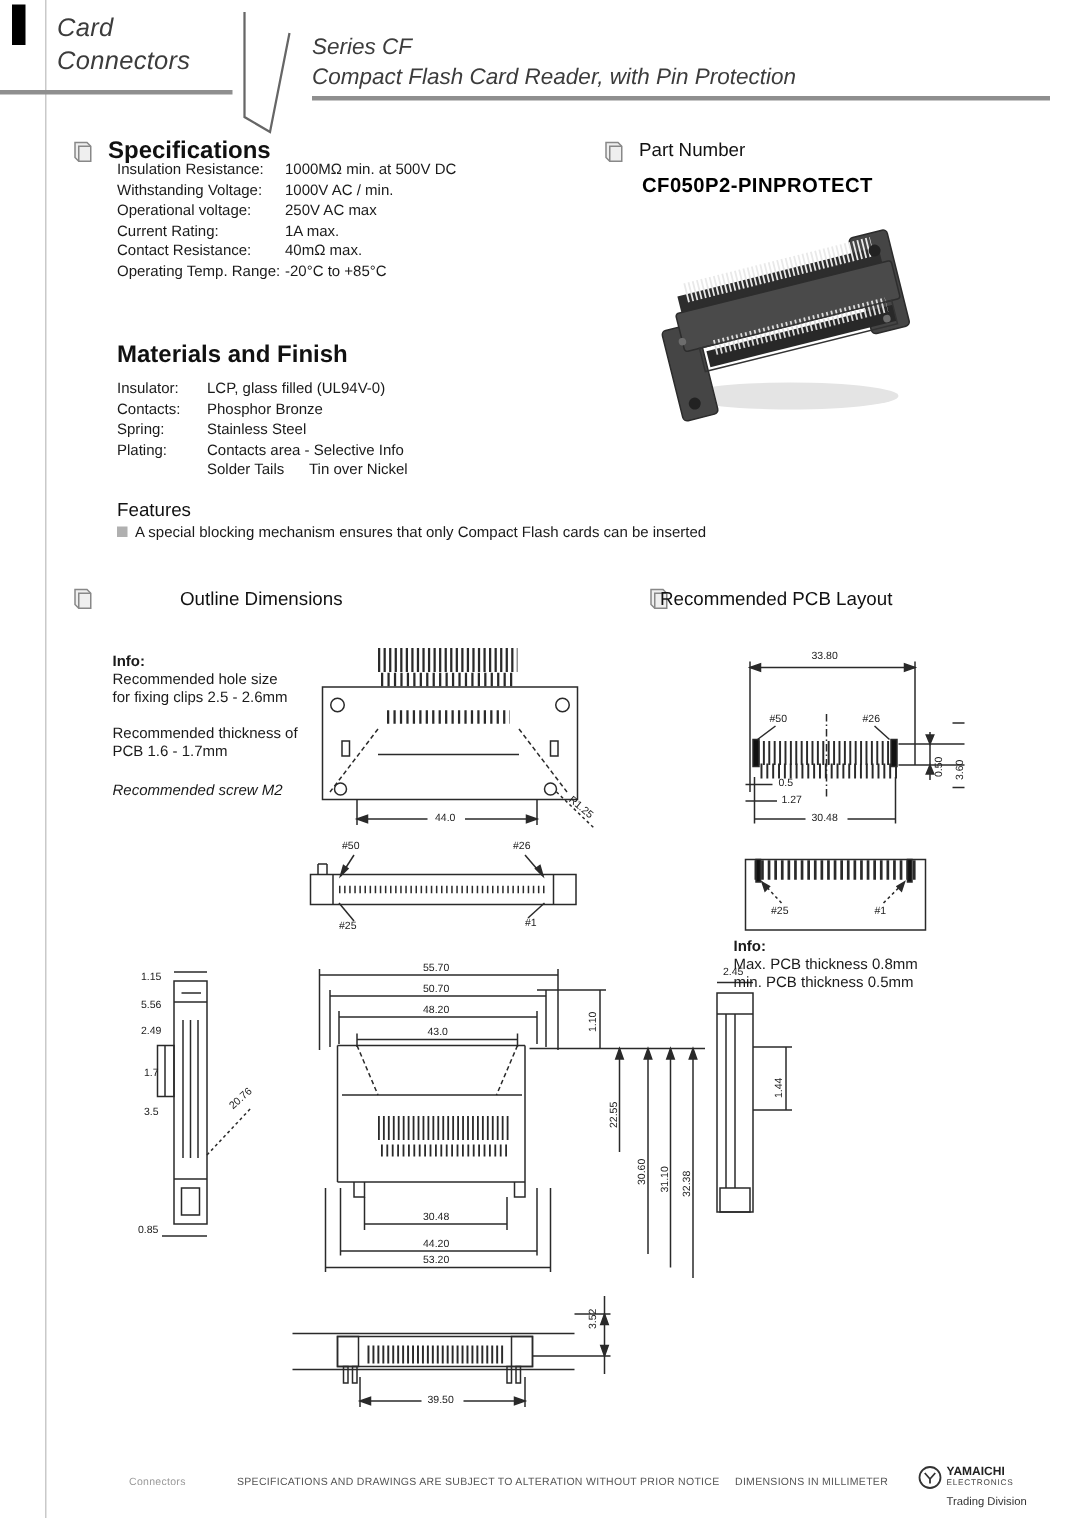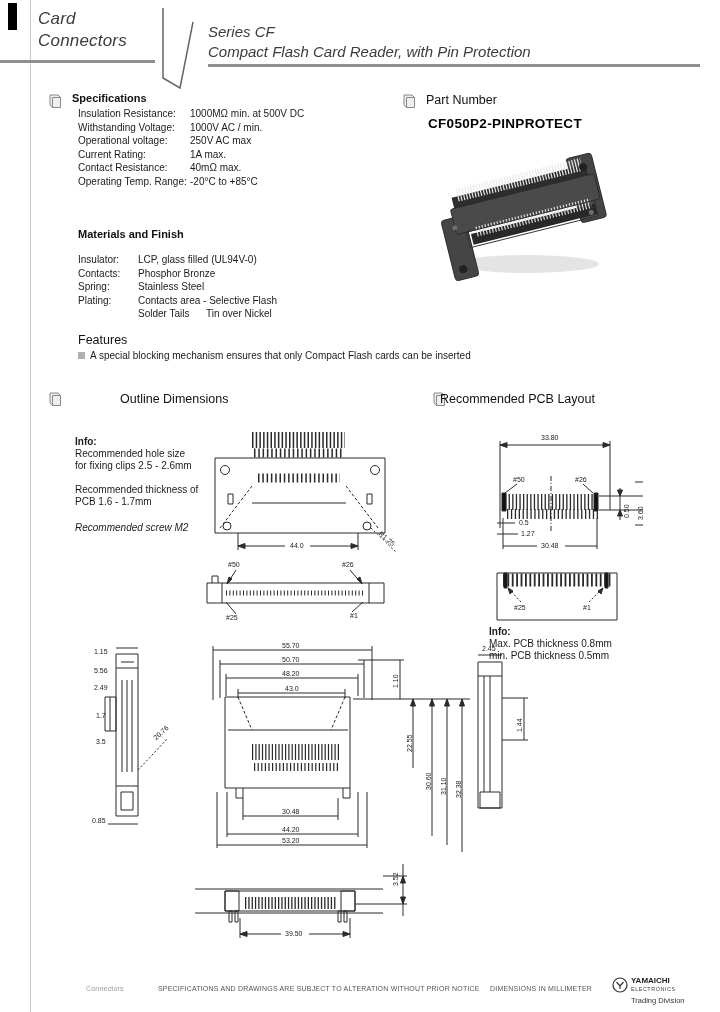--- a/index.html
+++ b/index.html
@@ -3,21 +3,21 @@
 <meta charset="utf-8">
 <style>
   html,body{margin:0;padding:0;background:#fff;}
   .page{position:relative;width:720px;height:1012px;background:#fff;overflow:hidden;
         font-family:"Liberation Sans",sans-serif;color:#1a1a1a;}
   .abs{position:absolute;}
   .brand{font-style:italic;font-size:17px;color:#3c3c3c;line-height:1.32;font-weight:400;letter-spacing:.2px;}
   .series{font-style:italic;font-size:15px;color:#3c3c3c;line-height:1.3;}
   .rule{background:#8f8f8f;}
   .vrule{background:#c9c9c9;}
-  .sec-title{font-size:11px;font-weight:700;color:#111;}
+  .sec-title{font-size:16px;font-weight:700;color:#111;}
   .sec-title2{font-size:12.5px;font-weight:400;color:#111;}
   .body-text{font-size:10px;color:#1a1a1a;}
   .spec-row{display:flex;height:13.5px;font-size:10px;white-space:nowrap;}
   .spec-label{width:112px;}
   .mat-label{width:60px;}
   .pn-value{font-size:13.5px;font-weight:700;letter-spacing:.3px;color:#000;}
   .bullet{display:inline-block;width:7px;height:7px;background:#b0b0b0;margin-right:5px;}
   .info-h{font-size:10px;font-weight:700;}
   .info-l{font-size:10px;}
   .draw{position:absolute;}
@@ -122,21 +122,21 @@
     <div class="spec-row">
         <span class="mat-label">Contacts:</span>
         <span>Phosphor Bronze</span>
       </div>
     <div class="spec-row">
         <span class="mat-label">Spring:</span>
         <span>Stainless Steel</span>
       </div>
     <div class="spec-row">
         <span class="mat-label">Plating:</span>
-        <span>Contacts area - Selective Flash</span>
+        <span>Contacts area - Selective Info</span>
       </div>
     <div class="spec-row">
         <span class="mat-label"></span>
         <span style="white-space:pre;">Solder Tails      Tin over Nickel</span>
       </div>
   </div>
 
   <div class="abs sec-title2" style="left:78px;top:333px;">Features</div>
   <div class="abs body-text" style="left:78px;top:350px;">
     <span class="bullet"></span><span>A special blocking mechanism ensures that only Compact Flash cards can be inserted</span>

